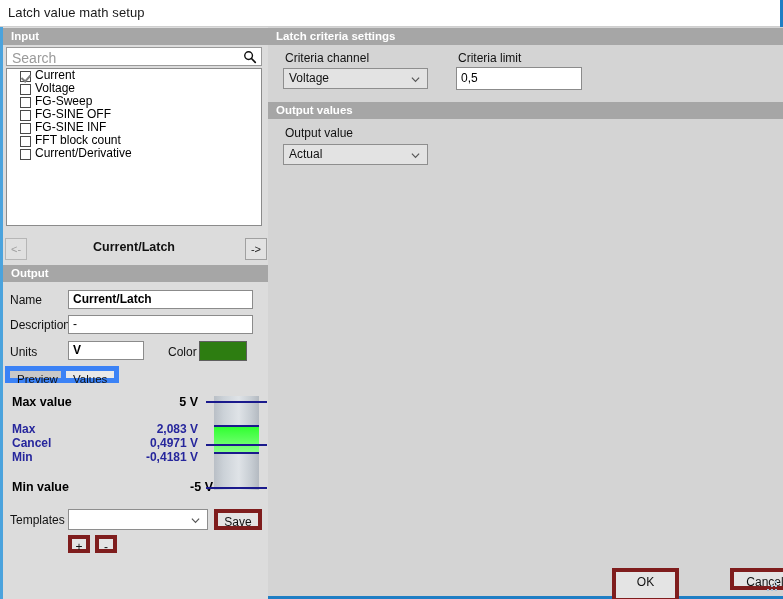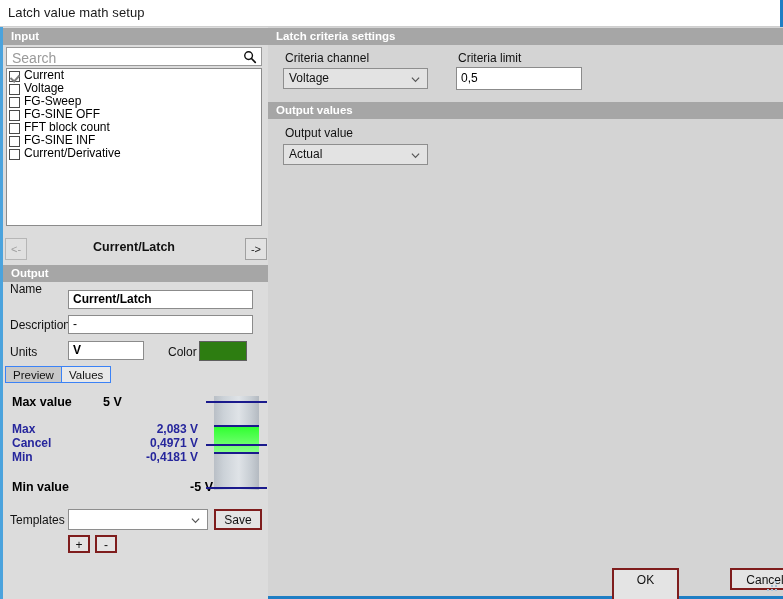--- a/index.html
+++ b/index.html
@@ -46,21 +46,21 @@
   }
   .searchbox .ph{position:absolute;left:5px;top:2px;font-size:14px;color:#9a9a9a;}
   .searchbox .mag{position:absolute;right:4px;top:2px;width:14px;height:14px;}
 
   
   .listbox{
     position:absolute;left:6px;top:68px;width:256px;height:158px;
     background:#ffffff;border:1px solid #8b8b8b;box-sizing:border-box;
     overflow:hidden;padding-top:1px;
   }
-  .litem{height:13px;line-height:13px;padding-left:2px;display:flex;align-items:center;font-size:12px;}
+  .litem{height:13px;line-height:13px;padding-left:13px;display:flex;align-items:center;font-size:12px;}
   .cbx{
     width:11px;height:11px;background:#ffffff;border:1px solid #4a4a4a;
     box-sizing:border-box;margin-right:4px;position:relative;flex:0 0 auto;
   }
   .cbx.on::after{
     content:"";position:absolute;left:2px;top:1px;width:4px;height:7px;
     border:solid #7d7d7d;border-width:0 2px 2px 0;transform:rotate(42deg);
   }
   .litem .lbl{position:relative;top:-1px;}
 
@@ -83,21 +83,21 @@
     position:absolute;background:#ffffff;border:1px solid #8b8b8b;box-sizing:border-box;
     height:19px;line-height:17px;padding-left:4px;font-size:12px;
   }
   .tinput.bold{font-weight:bold;}
   .swatch{position:absolute;width:48px;height:20px;box-sizing:border-box;border:1px solid #5f5f5f;}
 
   
   .tabs{position:absolute;left:5px;top:366px;height:17px;}
   .tab{
     position:absolute;top:0;height:17px;line-height:16px;
-    box-sizing:border-box;border:1px solid #3b82f6;
+    box-sizing:border-box;border:5px solid #3b82f6;
     font-size:11.5px;padding:0 7px;color:#111;
   }
   .tab.active{background:#c8c8c8;}
   .tab.idle{background:#e9e9e9;}
 
   
   .bold-blk{position:absolute;font-weight:bold;font-size:12.5px;color:#000;}
   .navy{position:absolute;font-weight:bold;font-size:12px;color:#26269c;}
   .navy.r{text-align:right;}
 
@@ -115,21 +115,21 @@
   
   .combo{
     position:absolute;box-sizing:border-box;height:21px;
     border:1px solid #8e8e8e;font-size:12px;line-height:19px;padding-left:5px;color:#111;
   }
   .combo.grey{background:#e3e3e3;}
   .combo.white{background:#ffffff;}
   .chev{position:absolute;right:7px;top:6px;width:9px;height:9px;}
   .btn{
     position:absolute;box-sizing:border-box;background:#e4e4e4;
-    border:2px solid #7f1d1d;font-size:12px;color:#111;text-align:center;
+    border:4px solid #7f1d1d;font-size:12px;color:#111;text-align:center;
   }
 
   
   .grip{position:absolute;right:4px;bottom:6px;width:12px;height:12px;}
   .grip i{position:absolute;width:2px;height:2px;background:#a9c4d8;}
 </style>
 </head>
 <body>
 
 <div class="window">
@@ -169,59 +169,59 @@
     <div class="litem">
       <span class="cbx"></span>
       <span class="lbl">FG-Sweep</span>
     </div>
     <div class="litem">
       <span class="cbx"></span>
       <span class="lbl">FG-SINE OFF</span>
     </div>
     <div class="litem">
       <span class="cbx"></span>
+      <span class="lbl">FG-SINE INF</span>
+    </div>
+    <div class="litem">
+      <span class="cbx"></span>
       <span class="lbl">FFT block count</span>
-    </div>
-    <div class="litem">
-      <span class="cbx"></span>
-      <span class="lbl">FG-SINE INF</span>
     </div>
     <div class="litem">
       <span class="cbx"></span>
       <span class="lbl">Current/Derivative</span>
     </div>
   </div>
 
   <div class="navrow">
     <div class="btn-sm dis" style="left:5px;">&lt;-</div>
     <div class="centerlbl">Current/Latch</div>
     <div class="btn-sm" style="left:245px;">-&gt;</div>
   </div>
 
   <div class="grouphdr" style="left:3px;top:265px;width:265px;">Output</div>
 
-  <div class="flabel" style="left:10px;top:282px;">Name</div>
+  <div class="flabel" style="left:10px;top:293px;">Name</div>
   <div class="tinput bold" style="left:68px;top:290px;width:185px;">Current/Latch</div>
 
   <div class="flabel" style="left:10px;top:318px;">Description</div>
   <div class="tinput" style="left:68px;top:315px;width:185px;">-</div>
 
   <div class="flabel" style="left:10px;top:345px;">Units</div>
   <div class="tinput bold" style="left:68px;top:341px;width:76px;">V</div>
 
   <div class="flabel" style="left:168px;top:345px;">Color</div>
   <div class="swatch" id="color-swatch" style="left: 199px; top: 341px; background: rgb(45, 125, 17);"></div>
 
   <div class="tabs">
     <div class="tab active" style="left:0;">Preview</div>
     <div class="tab idle" style="left:56px;">Values</div>
   </div>
 
   <div class="bold-blk" style="left:12px;top:395px;">Max value</div>
-  <div class="bold-blk" style="left:103px;top:395px;width:78px;text-align:left;">5 V</div>
+  <div class="bold-blk" style="left:120px;top:395px;width:78px;text-align:right;">5 V</div>
 
   <div class="navy" style="left:12px;top:422px;">Max</div>
   <div class="navy r" style="left:100px;top:422px;width:98px;">2,083 V</div>
 
   <div class="navy" style="left:12px;top:436px;">Cancel</div>
   <div class="navy r" style="left:100px;top:436px;width:98px;">0,4971 V</div>
 
   <div class="navy" style="left:12px;top:450px;">Min</div>
   <div class="navy r" style="left:100px;top:450px;width:98px;">-0,4181 V</div>
 

